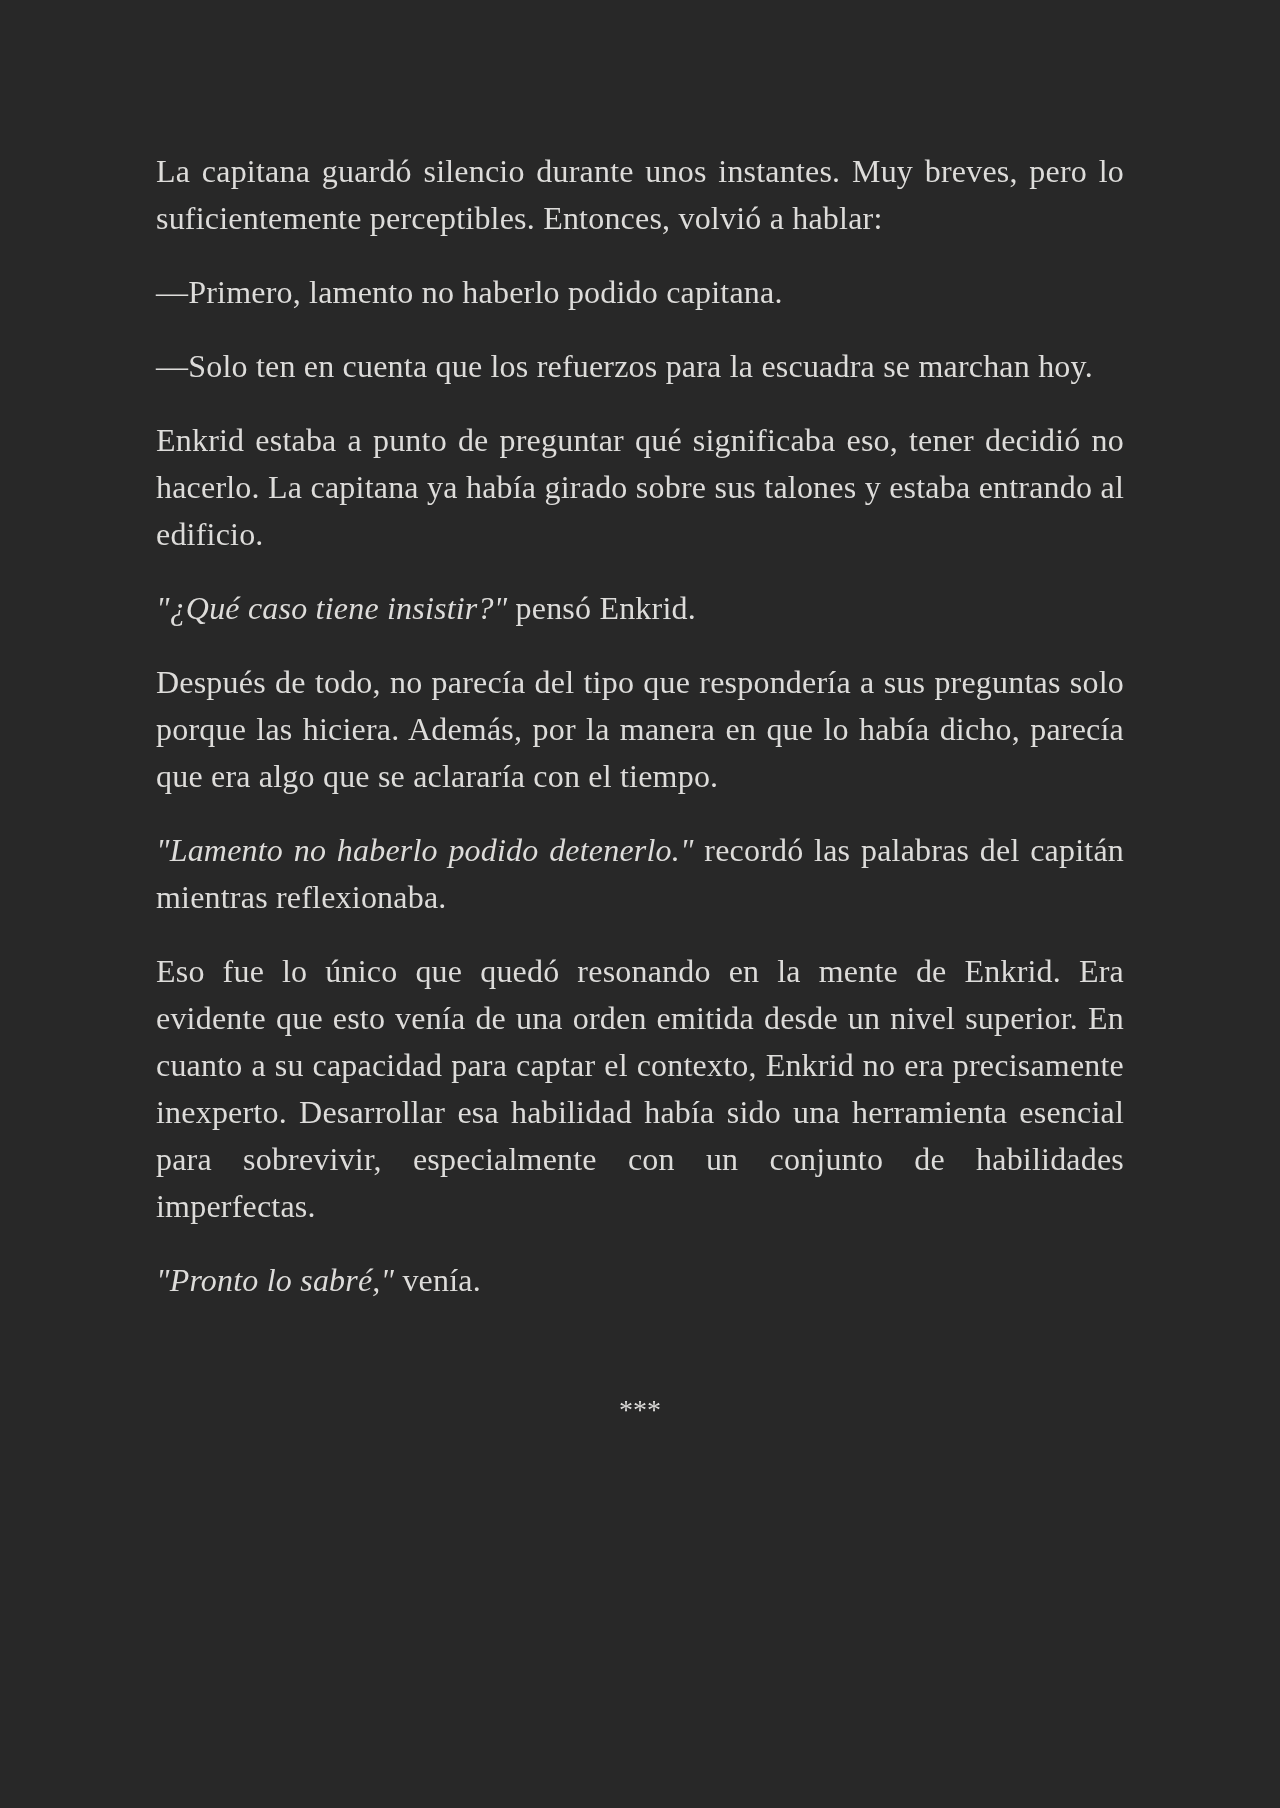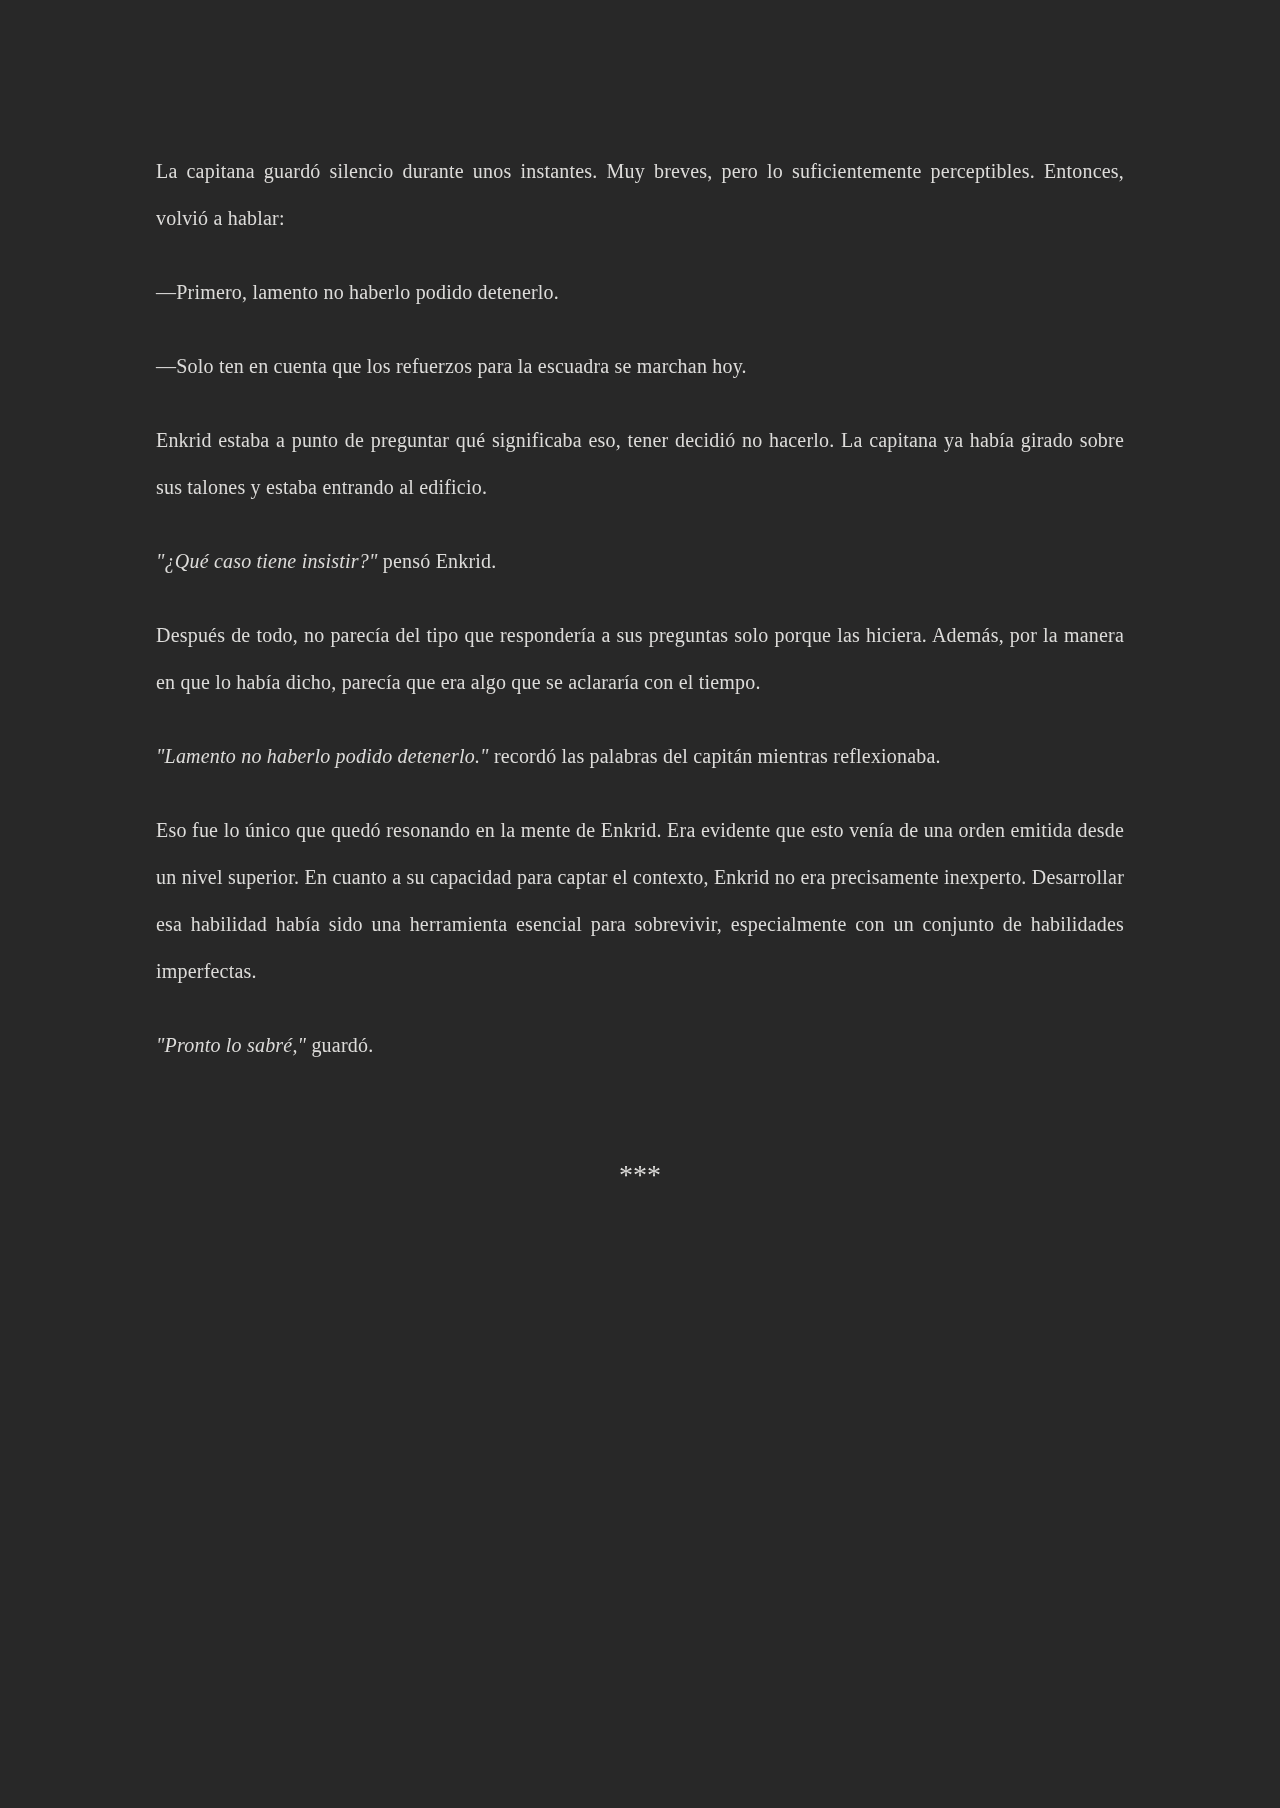--- a/index.html
+++ b/index.html
@@ -12,21 +12,21 @@
     background: #282828;
     font-family: "Liberation Serif", serif;
   }
   .reading-page {
     width: 968px;
     margin: 0 auto;
     padding-top: 148px;
   }
   .paragraph {
     margin: 0 0 27px 0;
-    font-size: 20px;
+    font-size: 32px;
     line-height: 47px;
     color: #dddcda;
     text-align: justify;
     letter-spacing: 0.2px;
   }
   .paragraph .italic {
     font-style: italic;
   }
   .separator {
     margin-top: 82px;
@@ -35,23 +35,23 @@
     color: #dddcda;
     text-align: center;
   }
 </style>
 </head>
 <body>
 
 <main class="reading-page">
   <article class="text-content">
       <p class="paragraph"><span class="">La capitana guardó silencio durante unos instantes. Muy breves, pero lo suficientemente perceptibles. Entonces, volvió a hablar:</span></p>
-      <p class="paragraph"><span class="">—Primero, lamento no haberlo podido detenerlo.</span></p>
+      <p class="paragraph"><span class="">—Primero, lamento no haberlo podido capitana.</span></p>
       <p class="paragraph"><span class="">—Solo ten en cuenta que los refuerzos para la escuadra se marchan hoy.</span></p>
       <p class="paragraph"><span class="">Enkrid estaba a punto de preguntar qué significaba eso, tener decidió no hacerlo. La capitana ya había girado sobre sus talones y estaba entrando al edificio.</span></p>
       <p class="paragraph"><span class="italic">"¿Qué caso tiene insistir?"</span><span class=""> pensó Enkrid.</span></p>
       <p class="paragraph"><span class="">Después de todo, no parecía del tipo que respondería a sus preguntas solo porque las hiciera. Además, por la manera en que lo había dicho, parecía que era algo que se aclararía con el tiempo.</span></p>
       <p class="paragraph"><span class="italic">"Lamento no haberlo podido detenerlo."</span><span class=""> recordó las palabras del capitán mientras reflexionaba.</span></p>
       <p class="paragraph"><span class="">Eso fue lo único que quedó resonando en la mente de Enkrid. Era evidente que esto venía de una orden emitida desde un nivel superior. En cuanto a su capacidad para captar el contexto, Enkrid no era precisamente inexperto. Desarrollar esa habilidad había sido una herramienta esencial para sobrevivir, especialmente con un conjunto de habilidades imperfectas.</span></p>
-      <p class="paragraph"><span class="italic">"Pronto lo sabré,"</span><span class=""> guardó.</span></p>
+      <p class="paragraph"><span class="italic">"Pronto lo sabré,"</span><span class=""> venía.</span></p>
     </article>
   <div class="separator">***</div>
 </main>
 
 </body></html>

